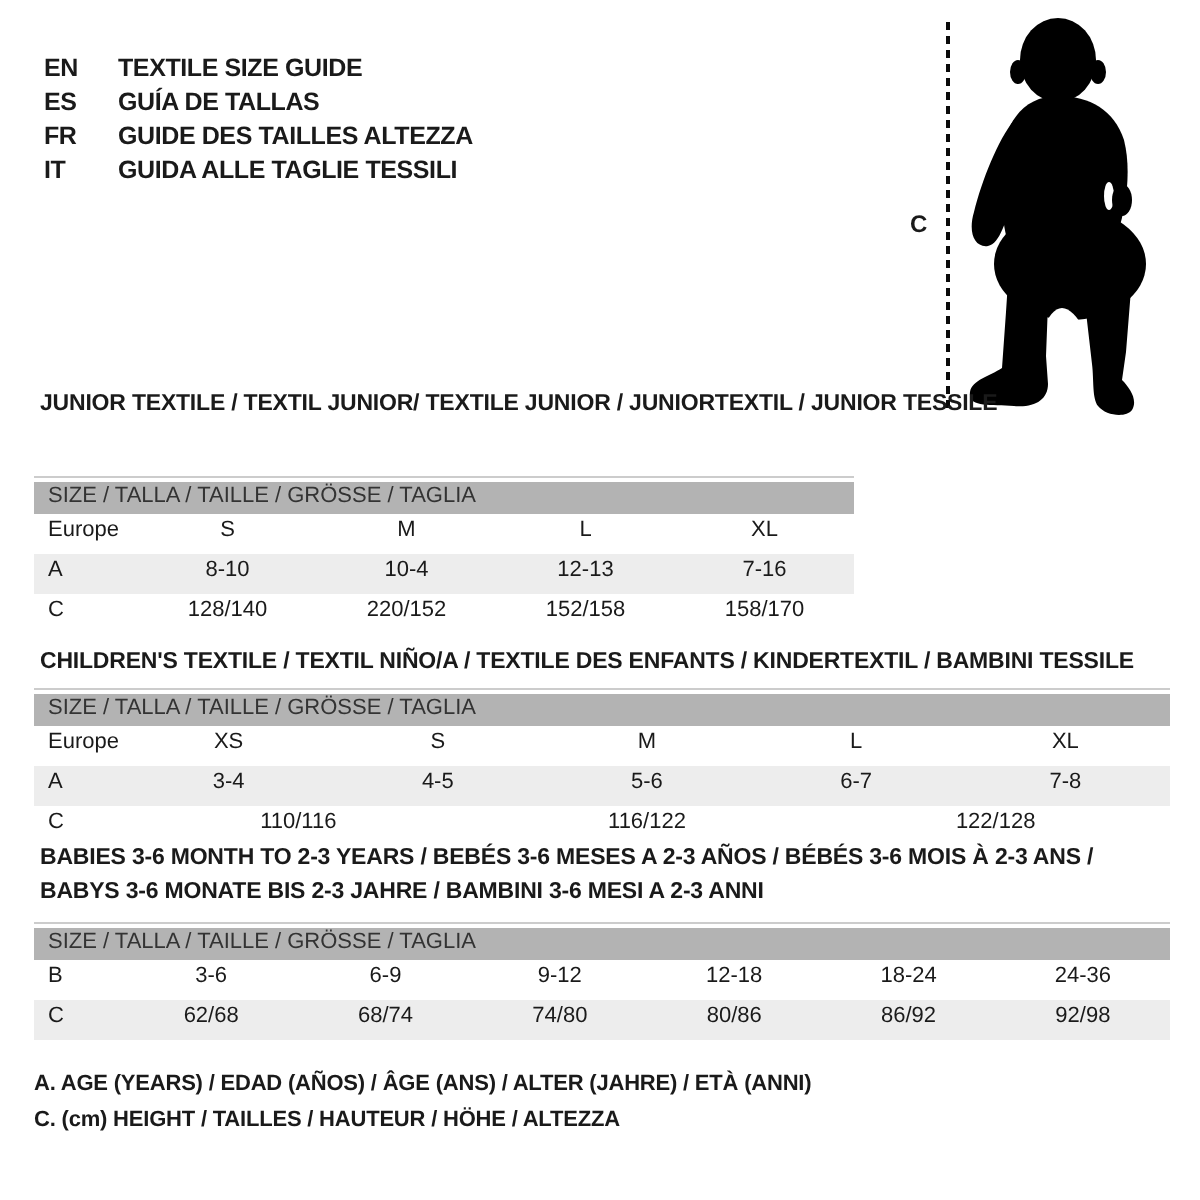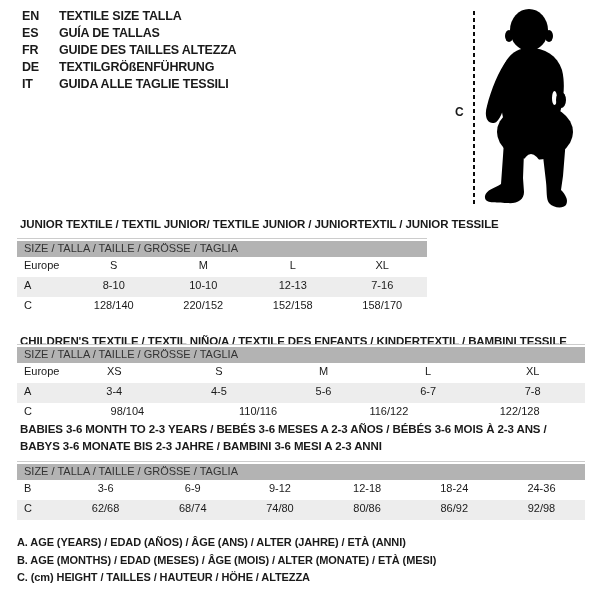--- a/index.html
+++ b/index.html
@@ -1,20 +1,20 @@
 <!DOCTYPE html>
 <html><head>
 <meta charset="utf-8">
 <style>
   html,body{margin:0;padding:0;background:#fff;}
   .canvas{position:relative;width:600px;height:600px;background:#ffffff;overflow:hidden;
           font-family:"Liberation Sans", sans-serif;color:#1a1a1a;}
 
   
-  .lang-list{position:absolute;left:22px;top:8px;}
+  .lang-list{position:absolute;left:22px;top:26px;}
   .lang-row{display:flex;height:17px;line-height:17px;font-weight:bold;font-size:12.5px;letter-spacing:-0.2px;}
   .lang-code{width:37px;}
 
   
   .dashed-line{position:absolute;left:473px;top:11px;width:2px;height:196px;
                background:repeating-linear-gradient(to bottom,#0a0a0a 0px,#0a0a0a 4px,transparent 4px,transparent 7px);}
   .c-label{position:absolute;left:455px;top:105px;font-weight:bold;font-size:12px;}
   .silhouette{position:absolute;left:483px;top:6px;}
 
   
@@ -36,33 +36,29 @@
   .note-line{height:17.5px;line-height:17.5px;font-weight:bold;font-size:11px;letter-spacing:-0.1px;white-space:nowrap;}
 </style>
 </head>
 <body>
 
 <div class="canvas">
 
   <div class="lang-list">
     <div class="lang-row">
       <span class="lang-code">EN</span>
-      <span class="lang-title">TEXTILE SIZE TALLA</span>
+      <span class="lang-title">TEXTILE SIZE GUIDE</span>
     </div>
     <div class="lang-row">
       <span class="lang-code">ES</span>
       <span class="lang-title">GUÍA DE TALLAS</span>
     </div>
     <div class="lang-row">
       <span class="lang-code">FR</span>
       <span class="lang-title">GUIDE DES TAILLES ALTEZZA</span>
-    </div>
-    <div class="lang-row">
-      <span class="lang-code">DE</span>
-      <span class="lang-title">TEXTILGRÖßENFÜHRUNG</span>
     </div>
     <div class="lang-row">
       <span class="lang-code">IT</span>
       <span class="lang-title">GUIDA ALLE TAGLIE TESSILI</span>
     </div>
   </div>
 
   <span class="c-label">C</span>
   <div class="dashed-line"></div>
   <svg class="silhouette" width="96" height="206" viewBox="0 0 96 206">
@@ -82,48 +78,48 @@
     <path fill="#000" d="M22,120 L42,120 L40,172 L41,186 C41,194 34,198 24,197 C12,196 1,198 2,190 C3,184 12,182 18,178 L20,150 Z"></path>
 
     <path fill="#000" d="M58,120 L84,120 L80,170 L78,184 C82,188 86,194 83,199 C80,203 70,202 66,197 C63,193 64,184 63,176 L60,150 Z"></path>
 
     <ellipse cx="46" cy="24" rx="19" ry="21" fill="#000"></ellipse>
 
     <ellipse cx="26" cy="30" rx="4" ry="6" fill="#000"></ellipse>
     <ellipse cx="66" cy="30" rx="4" ry="6" fill="#000"></ellipse>
   </svg>
 
-  <div class="section-title" style="top:216px">JUNIOR TEXTILE / TEXTIL JUNIOR/ TEXTILE JUNIOR / JUNIORTEXTIL / JUNIOR TESSILE</div>
+  <div class="section-title" style="top:194px">JUNIOR TEXTILE / TEXTIL JUNIOR/ TEXTILE JUNIOR / JUNIORTEXTIL / JUNIOR TESSILE</div>
   <div class="tbl tbl-1" style="top:238px">
     <div class="topline"></div>
     <div class="band">SIZE / TALLA / TAILLE / GRÖSSE / TAGLIA</div>
     <div class="trow">
       <span class="rlabel">Europe</span>
       <span class="cell">S</span>
       <span class="cell">M</span>
       <span class="cell">L</span>
       <span class="cell">XL</span>
     </div>
     <div class="trow shaded">
       <span class="rlabel">A</span>
       <span class="cell">8-10</span>
-      <span class="cell">10-10</span>
+      <span class="cell">10-4</span>
       <span class="cell">12-13</span>
       <span class="cell">7-16</span>
     </div>
     <div class="trow">
       <span class="rlabel">C</span>
       <span class="cell">128/140</span>
       <span class="cell">220/152</span>
       <span class="cell">152/158</span>
       <span class="cell">158/170</span>
     </div>
   </div>
 
-  <div class="section-title" style="top:333px">CHILDREN'S TEXTILE / TEXTIL NIÑO/A / TEXTILE DES ENFANTS / KINDERTEXTIL / BAMBINI TESSILE</div>
+  <div class="section-title" style="top:323px">CHILDREN'S TEXTILE / TEXTIL NIÑO/A / TEXTILE DES ENFANTS / KINDERTEXTIL / BAMBINI TESSILE</div>
   <div class="tbl tbl-2" style="top:344px">
     <div class="topline"></div>
     <div class="band">SIZE / TALLA / TAILLE / GRÖSSE / TAGLIA</div>
     <div class="trow">
       <span class="rlabel">Europe</span>
       <span class="cell">XS</span>
       <span class="cell">S</span>
       <span class="cell">M</span>
       <span class="cell">L</span>
       <span class="cell">XL</span>
@@ -131,21 +127,20 @@
     <div class="trow shaded">
       <span class="rlabel">A</span>
       <span class="cell">3-4</span>
       <span class="cell">4-5</span>
       <span class="cell">5-6</span>
       <span class="cell">6-7</span>
       <span class="cell">7-8</span>
     </div>
     <div class="trow">
       <span class="rlabel">C</span>
-      <span class="cell">98/104</span>
       <span class="cell">110/116</span>
       <span class="cell">116/122</span>
       <span class="cell">122/128</span>
     </div>
   </div>
 
   <div class="section-title" style="top:421px">
     <div>BABIES 3-6 MONTH TO 2-3 YEARS / BEBÉS 3-6 MESES A 2-3 AÑOS / BÉBÉS 3-6 MOIS À 2-3 ANS /</div>
     <div>BABYS 3-6 MONATE BIS 2-3 JAHRE / BAMBINI 3-6 MESI A 2-3 ANNI</div>
   </div>
@@ -167,17 +162,16 @@
       <span class="cell">68/74</span>
       <span class="cell">74/80</span>
       <span class="cell">80/86</span>
       <span class="cell">86/92</span>
       <span class="cell">92/98</span>
     </div>
   </div>
 
   <div class="notes">
     <div class="note-line">A. AGE (YEARS) / EDAD (AÑOS) / ÂGE (ANS) / ALTER (JAHRE) / ETÀ (ANNI)</div>
-    <div class="note-line">B. AGE (MONTHS) / EDAD (MESES) / ÂGE (MOIS) / ALTER (MONATE) / ETÀ (MESI)</div>
     <div class="note-line">C. (cm) HEIGHT / TAILLES / HAUTEUR / HÖHE / ALTEZZA</div>
   </div>
 
 </div>
 
 </body></html>

